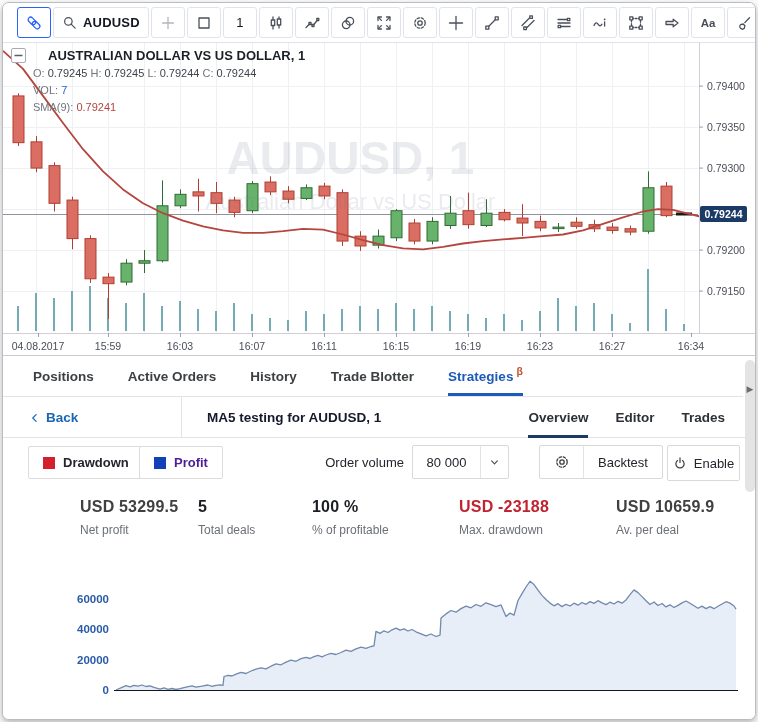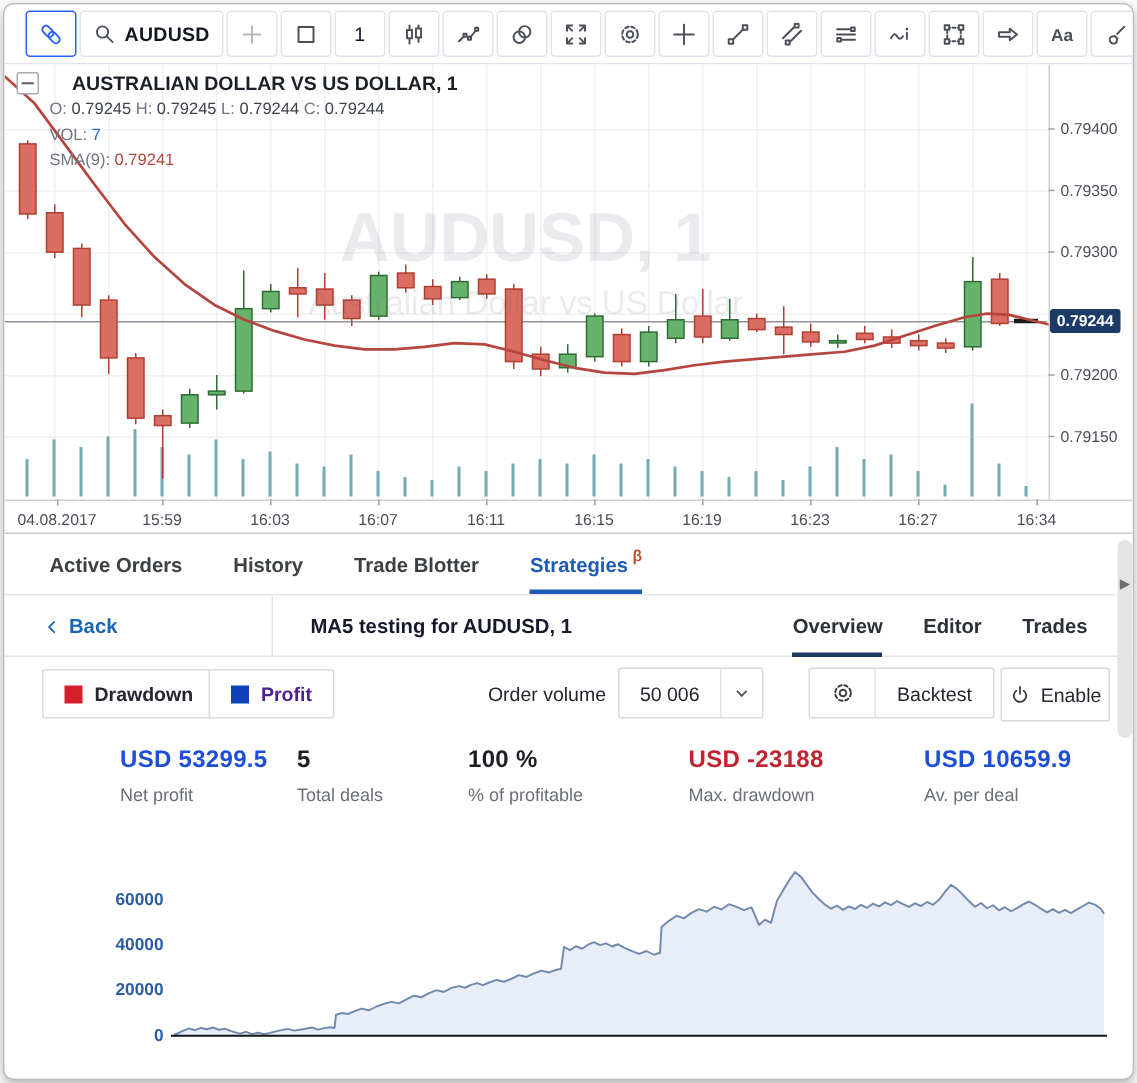--- a/index.html
+++ b/index.html
@@ -86,21 +86,21 @@
   .gbtn.backtest { width:78px; }
   .btn-enable { position:absolute; left:664px; top:7px; width:73px; height:36px; border:1px solid #d9d9d9;
                 border-radius:2px; background:#fff; display:flex; align-items:center; justify-content:center;
                 gap:7px; font-size:13px; color:#24262d; cursor:pointer; }
   .btn-enable svg { stroke:#3c4043; fill:none; stroke-width:1.4; stroke-linecap:round; }
   
   .stats { position:absolute; top:136px; left:0; right:0; height:56px; }
   .stat { position:absolute; top:6px; }
   .stat .sval { font-size:16px; font-weight:bold; letter-spacing:.2px; }
   .stat .slab { font-size:12px; color:#6b6f76; margin-top:7px; }
-  .stat.blue .sval { color:#1d4ed8; }
+  .stat.blue .sval { color:#404040; }
   .stat.red .sval { color:#bf2430; }
   .stat.dark .sval { color:#1c1e24; }
   
   .equity { position:absolute; top:200px; left:0; width:752px; height:150px; }
   .panel-scrollbar { position:absolute; right:2px; top:4px; width:10px; height:132px; background:#e4e4e4;
                      border-radius:5px; cursor:pointer; display:flex; justify-content:center; }
   .panel-scrollbar .arr { font-size:9px; color:#6a6d72; margin-top:24px; }
 </style>
 </head>
 <body>
@@ -451,20 +451,23 @@
     <div class="price-tag" style="top:163px;">0.79244</div>
   </div>
 
   <div class="panel">
     <div class="drag-handle">
         <div></div>
         <div></div>
       </div>
     <div class="tabsrow" id="panel-tabs">
         <div class="ptab">
+          <span>Positions</span>
+        </div>
+        <div class="ptab">
           <span>Active Orders</span>
         </div>
         <div class="ptab">
           <span>History</span>
         </div>
         <div class="ptab">
           <span>Trade Blotter</span>
         </div>
         <div class="ptab active">
           <span>Strategies</span>
@@ -492,21 +495,21 @@
       <div class="chip" style="left:25px;">
         <span class="sq" id="sq-drawdown" style="background: rgb(212, 31, 44);"></span>
         <span>Drawdown</span>
       </div>
       <div class="chip profit" style="left:136px;">
         <span class="sq" id="sq-profit" style="background: rgb(17, 64, 184);"></span>
         <span>Profit</span>
       </div>
       <div class="ctl-label">Order volume</div>
       <div class="select">
-        <span class="selval">50 006</span>
+        <span class="selval">80 000</span>
         <span class="selarrow">
           <svg width="13" height="13" viewBox="0 0 16 16">
               <polyline points="4.5,6 8,9.8 11.5,6"></polyline>
             </svg>
         </span>
       </div>
       <div class="btn-group">
         <div class="gbtn gear">
           <svg width="16" height="16" viewBox="0 0 16 16">
               <circle cx="8" cy="8" r="2.2"></circle>

